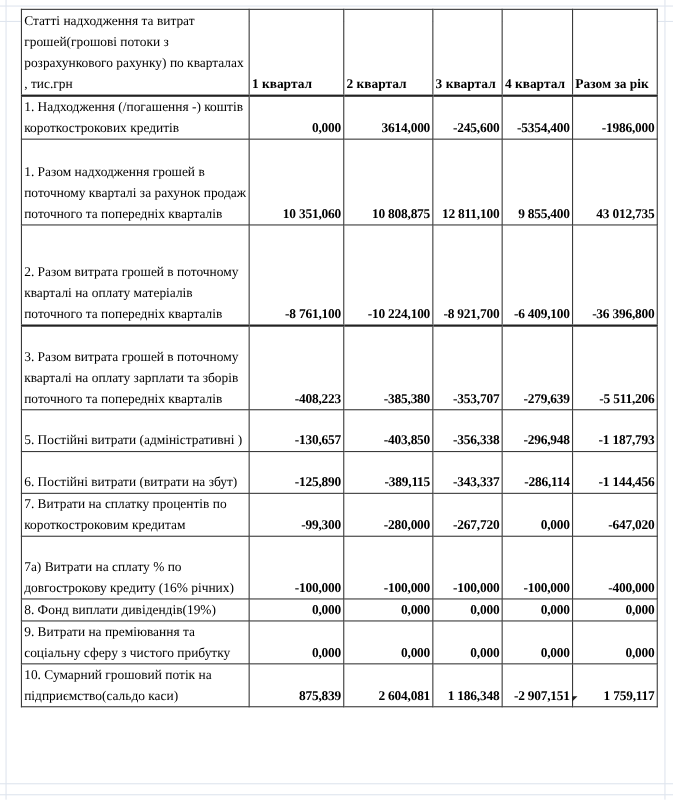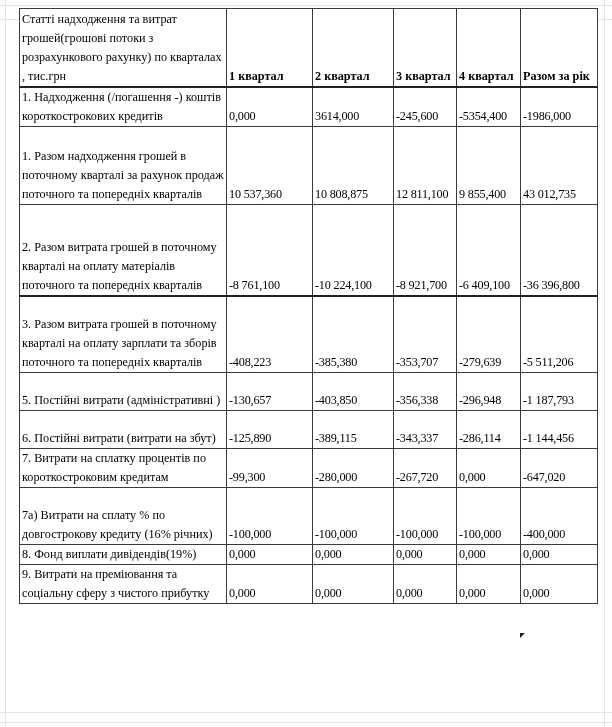--- a/index.html
+++ b/index.html
@@ -6,21 +6,21 @@
   body { width:612px; height:727px; position:relative; overflow:hidden;
          font-family:"Liberation Serif", serif; color:#000; }
   .grid-v { position:absolute; top:0; bottom:0; width:1px; background:#dfe5ee; }
   .grid-h { position:absolute; left:0; right:0; height:1px; background:#dfe5ee; }
   table.sheet { position:absolute; left:19px; top:8px; border-collapse:collapse;
                 table-layout:fixed; font-size:12.2px; line-height:19px; }
   table.sheet td { border:1px solid #3a3a3a; padding:0 2px; vertical-align:bottom;
                    background:#fff; overflow:hidden; }
   td.label { text-align:left; font-weight:normal; }
   td.hdr { text-align:left; font-weight:bold; white-space:nowrap; }
-  td.num { font-weight:normal; white-space:nowrap; letter-spacing:-0.2px; }
+  td.num { text-align:right; font-weight:bold; white-space:nowrap; letter-spacing:-0.2px; }
   tr.hdr-row td { border-bottom:2px solid #222; }
   tr.thick-bottom td { border-bottom:2px solid #222; }
   .marker { position:absolute; left:520px; top:633px; width:0; height:0;
             border-top:5px solid #222; border-right:5px solid transparent; }
 </style>
 </head>
 <body>
 
 <div class="grid-v" style="left:5px"></div>
 <div class="grid-v" style="left:604px"></div>
@@ -50,21 +50,21 @@
     <tr style="height:39px">
       <td class="label">1. Надходження (/погашення -) коштів короткострокових кредитів</td>
       <td class="num">0,000</td>
       <td class="num">3614,000</td>
       <td class="num">-245,600</td>
       <td class="num">-5354,400</td>
       <td class="num">-1986,000</td>
     </tr>
     <tr style="height:78px">
       <td class="label">1. Разом надходження грошей в поточному кварталі за рахунок продаж поточного та попередніх кварталів</td>
-      <td class="num">10 537,360</td>
+      <td class="num">10 351,060</td>
       <td class="num">10 808,875</td>
       <td class="num">12 811,100</td>
       <td class="num">9 855,400</td>
       <td class="num">43 012,735</td>
     </tr>
     <tr class="thick-bottom" style="height:92px">
       <td class="label">2. Разом витрата грошей в поточному кварталі на оплату матеріалів поточного та попередніх кварталів</td>
       <td class="num">-8 761,100</td>
       <td class="num">-10 224,100</td>
       <td class="num">-8 921,700</td>
@@ -120,16 +120,24 @@
       <td class="num">0,000</td>
     </tr>
     <tr style="height:38px">
       <td class="label">9. Витрати на преміювання та соціальну сферу з чистого прибутку</td>
       <td class="num">0,000</td>
       <td class="num">0,000</td>
       <td class="num">0,000</td>
       <td class="num">0,000</td>
       <td class="num">0,000</td>
     </tr>
+    <tr style="height:39px">
+      <td class="label">10. Сумарний грошовий потік на підприємство(сальдо каси)</td>
+      <td class="num">875,839</td>
+      <td class="num">2 604,081</td>
+      <td class="num">1 186,348</td>
+      <td class="num">-2 907,151</td>
+      <td class="num">1 759,117</td>
+    </tr>
   </tbody>
 </table>
 
 <div class="marker"></div>
 
 </body></html>

